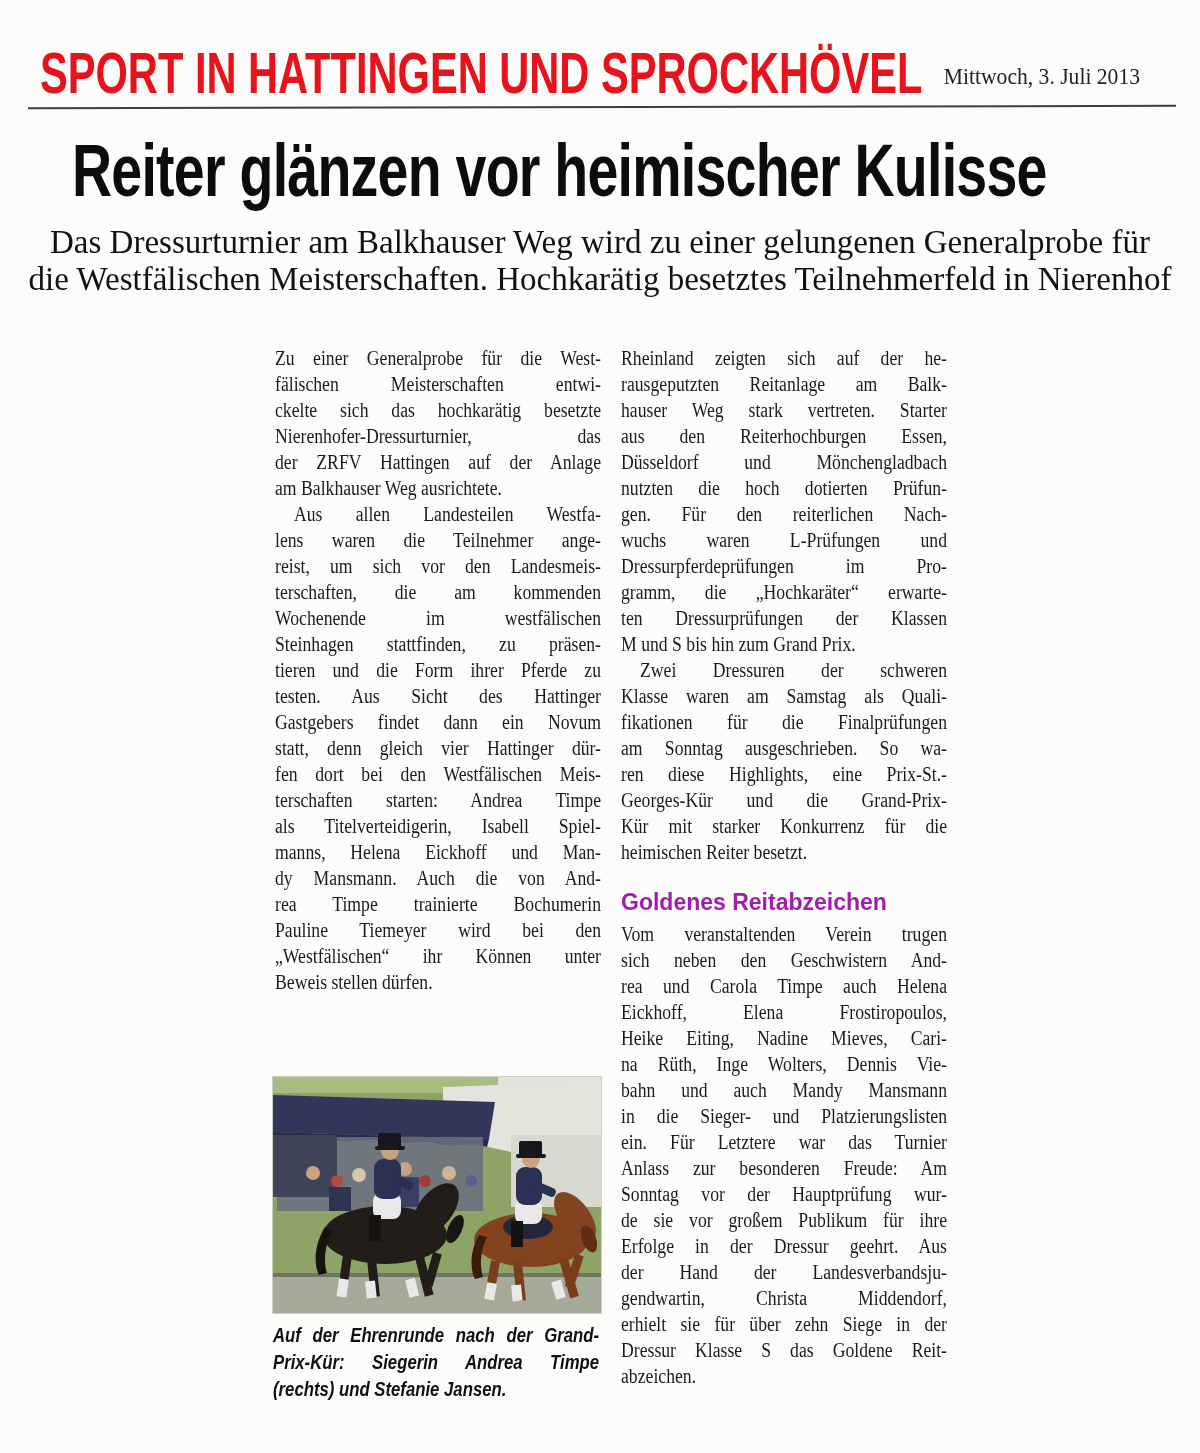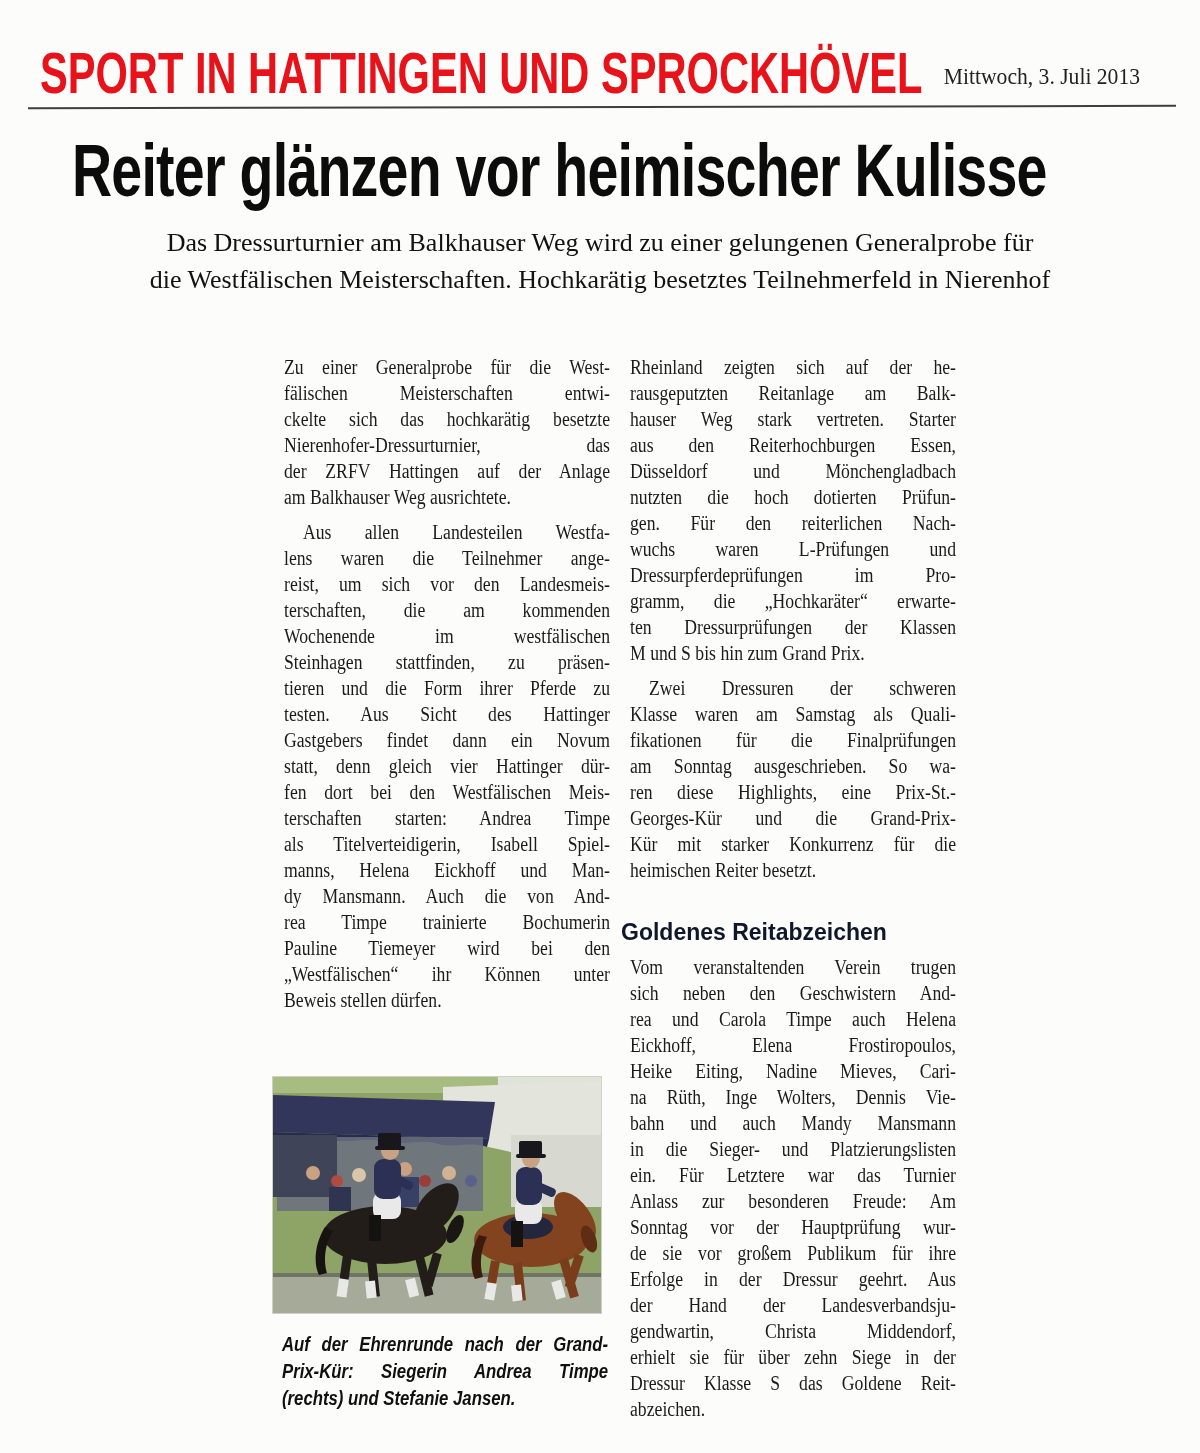--- a/index.html
+++ b/index.html
@@ -26,39 +26,39 @@
   }
   
   .headline {
     position:absolute; left:72px; top:133px; margin:0;
     font-family:"Liberation Sans", sans-serif; font-weight:700;
     font-size:74px; line-height:76px; letter-spacing:-1px; color:#0c0c0c;
     white-space:nowrap; transform:scaleX(.75); transform-origin:left top;
   }
   .subheadline {
     position:absolute; left:0; top:224px; width:1200px; text-align:center;
-    font-size:26px; line-height:37px; color:#121212;
+    font-size:33px; line-height:37px; color:#121212;
   }
   
   .col { position:absolute; top:345px; width:326px; }
   .col-left  { left:275px; }
   .col-right { left:621px; }
-  .para { margin:9px; }
+  .para { margin:0; }
   .jl {
     width:378px; height:26px; line-height:26px; font-size:20.5px;
     text-align:justify; text-align-last:justify;
     transform:scaleX(.8624); transform-origin:left top;
     white-space:normal; color:#1b1b1b;
   }
   .jl.last { text-align-last:left; }
   .jl.indent { text-indent:22px; }
   .crosshead {
-    margin:36px 0 6px 0;
-    font-family:"Liberation Sans", sans-serif; font-weight:700;
-    font-size:23px; line-height:26px; color:#0f172a;
+    margin:24px 0 6px 0;
+    font-family:"Liberation Sans", sans-serif; font-weight:700;
+    font-size:23px; line-height:26px; color:#a21caf;
   }
   
   .photo {
     position:absolute; left:273px; top:1077px; width:328px; height:236px;
     margin:0; background:#8da466; box-shadow:0 0 0 1px #cfcfc6;
   }
   .photo svg { display:block; width:100%; height:100%; }
   .caption { position:absolute; left:273px; top:1322px; width:326px; margin:0;font-style:italic; }
   .caption .jl {
     font-family:"Liberation Sans", sans-serif; font-weight:700;

